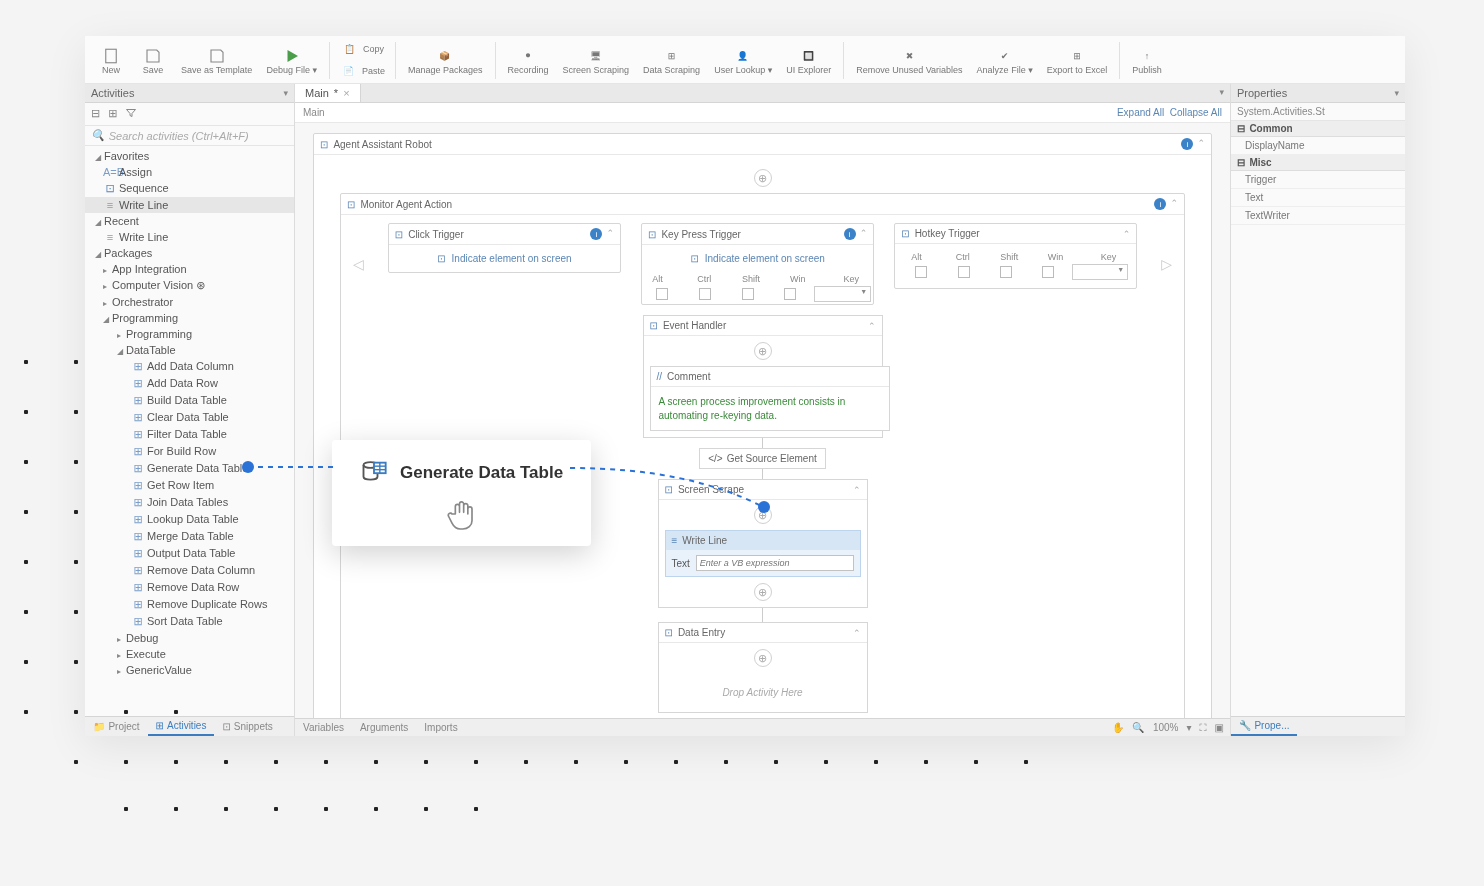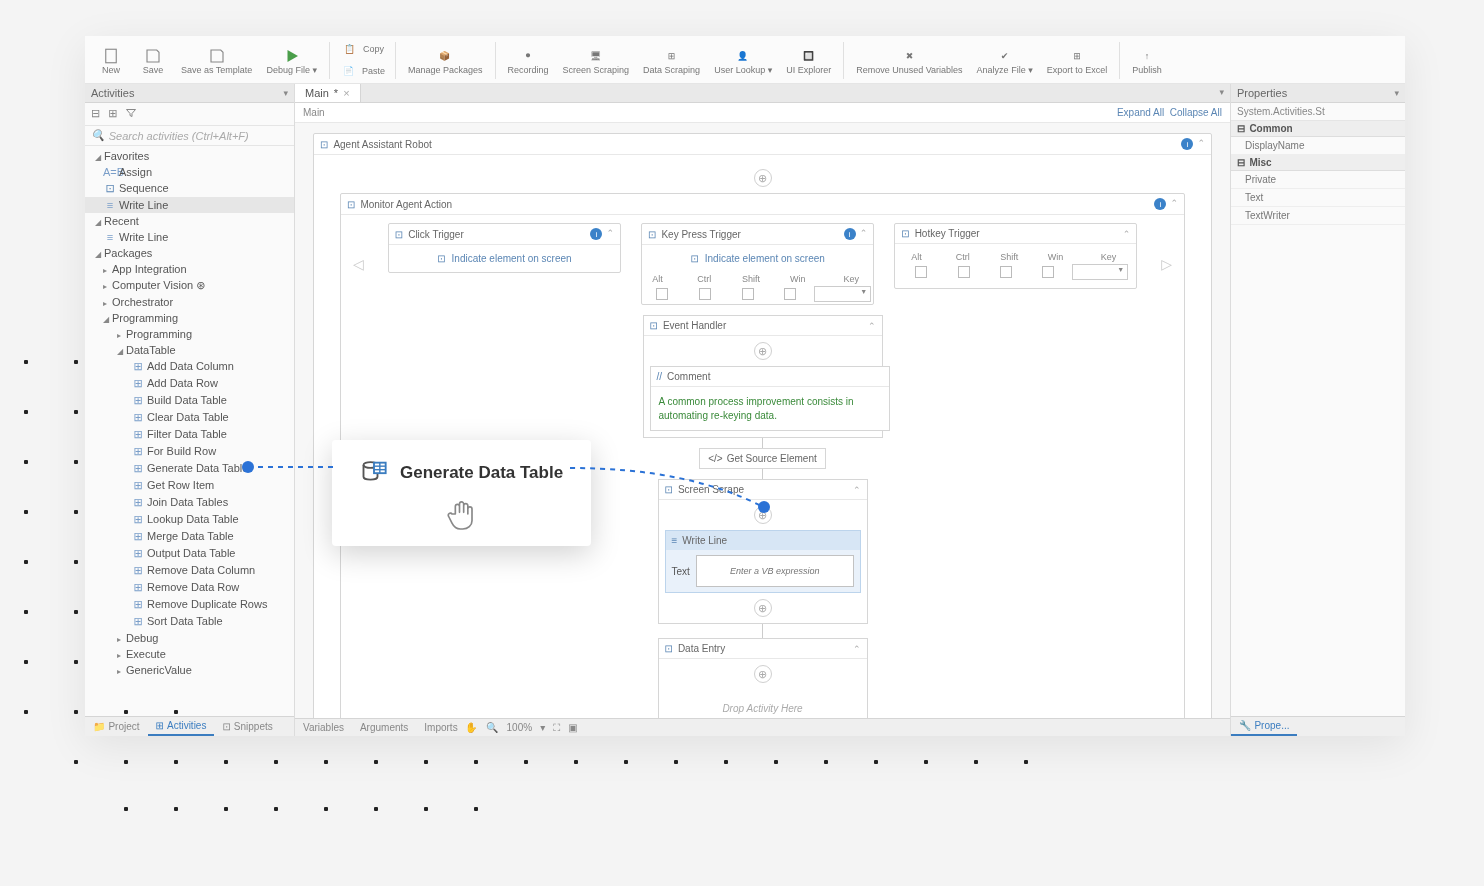--- a/index.html
+++ b/index.html
@@ -58,35 +58,35 @@
 .chk { width: 12px; height: 12px; border: 1px solid #bbb; margin: 0 auto; }
 .keysel { flex: 1.5; border: 1px solid #ccc; height: 16px; position: relative; }
 .keysel::after { content: "▼"; position: absolute; right: 3px; top: 1px; font-size: 7px; color: #888; }
 .nav-arrow { color: #ccc; font-size: 14px; padding: 0 4px; align-self: center; }
 .comment-box { border: 1px solid #d6d6d6; background: #fff; width: 240px; }
 .comment-body { padding: 8px; color: #3a8a3a; font-size: 10px; line-height: 1.35; }
 .small-box { border: 1px solid #d6d6d6; background: #fff; padding: 4px 8px; font-size: 10px; color: #666; display: flex; align-items: center; gap: 4px; }
 .scrape-box { border: 1px solid #d6d6d6; background: #fff; width: 210px; }
 .writeline-box { border: 1px solid #bcd4ec; background: #e9f1fa; margin: 6px; }
 .writeline-body { display: flex; align-items: center; gap: 6px; padding: 5px 6px; font-size: 10px; }
-.vb-input { flex: 1; border: 1px solid #c2c2c2; height: 32px; font-size: 9px; font-style: italic; color: #aaa; padding: 0 3px; background: #fff; text-align: center; }
+.vb-input { flex: 1; border: 1px solid #c2c2c2; height: 16px; font-size: 9px; font-style: italic; color: #aaa; padding: 0 3px; background: #fff; }
 .drop-box { border: 1px solid #d6d6d6; background: #fff; width: 210px; }
 .drop-text { text-align: center; color: #aaa; font-style: italic; font-size: 10px; padding: 14px; }
 
 
 .props { width: 175px; border-left: 1px solid #dcdcdc; background: #fafafa; display: flex; flex-direction: column; }
 .prop-type { padding: 3px 6px; font-size: 10px; color: #888; border-bottom: 1px solid #e5e5e5; }
 .prop-cat { background: #eee; padding: 2px 6px; font-size: 10px; font-weight: bold; color: #555; border-bottom: 1px solid #ddd; display: flex; align-items: center; gap: 4px; }
 .prop-row { padding: 3px 6px 3px 14px; font-size: 10px; color: #777; border-bottom: 1px solid #eee; }
 
 
 .bottom-tabs-l { display: flex; background: #efefef; border-top: 1px solid #d5d5d5; font-size: 10px; }
 .btab { padding: 3px 8px; display: flex; align-items: center; gap: 3px; color: #888; cursor: pointer; }
 .btab.active { color: #3b7dc0; border-bottom: 2px solid #3b7dc0; }
-.bottom-tabs-c { display: flex; background: #efefef; border-top: 1px solid #d5d5d5; font-size: 10px; justify-content: flex-start; align-items: center; padding: 0 6px 0 0; }
+.bottom-tabs-c { display: flex; background: #efefef; border-top: 1px solid #d5d5d5; font-size: 10px; justify-content: space-between; align-items: center; padding: 0 6px 0 0; }
 .btab-c { padding: 3px 8px; color: #888; cursor: pointer; }
 .status-r { display: flex; align-items: center; gap: 8px; color: #888; font-size: 10px; }
 .output-row { display: flex; gap: 12px; padding: 4px 8px; font-size: 10px; color: #888; background: #f4f4f4; border-top: 1px solid #e0e0e0; }
 .output-row span { cursor: pointer; }
 .output-row .act { border-bottom: 2px solid #999; }
 
 
 .hl-card { position: absolute; left: 332px; top: 440px; background: #fff; box-shadow: 0 8px 30px rgba(0,0,0,0.18); border-radius: 4px; padding: 18px 28px 12px; z-index: 50; display: flex; flex-direction: column; align-items: center; }
 .hl-row { display: flex; align-items: center; gap: 12px; }
 .hl-title { font-size: 17px; font-weight: 600; color: #333; }
@@ -435,21 +435,21 @@
                           <span class="coll-icon">⌃</span>
                         </span>
                       </div>
                     <div class="plus">⊕</div>
                     <div style="margin:0 6px 6px">
                       <div class="comment-box">
                         <div class="activity-head">
                             <span class="hicon">//</span>
                             <span>Comment</span>
                           </div>
-                        <div class="comment-body">A common process improvement consists in automating re-keying data.</div>
+                        <div class="comment-body">A screen process improvement consists in automating re-keying data.</div>
                       </div>
                     </div>
                   </div>
                   <div style="height:10px;width:1px;background:#ccc"></div>
                   <div class="small-box">
                       <span class="hicon">&lt;/&gt;</span>
                       <span>Get Source Element</span>
                     </div>
                   <div style="height:10px;width:1px;background:#ccc"></div>
                   <div class="scrape-box">
@@ -517,21 +517,21 @@
       <div class="prop-type">System.Activities.St</div>
       <div class="prop-cat">
           <span>⊟</span>
           <span>Common</span>
         </div>
       <div class="prop-row">DisplayName</div>
       <div class="prop-cat">
           <span>⊟</span>
           <span>Misc</span>
         </div>
-      <div class="prop-row">Private</div>
+      <div class="prop-row">Trigger</div>
       <div class="prop-row">Text</div>
       <div class="prop-row">TextWriter</div>
       <div style="flex:1"></div>
       <div class="bottom-tabs-l">
           <div class="btab active">🔧 <span>Prope...</span></div>
         </div>
     </div>
   </div>
 
 </div>

